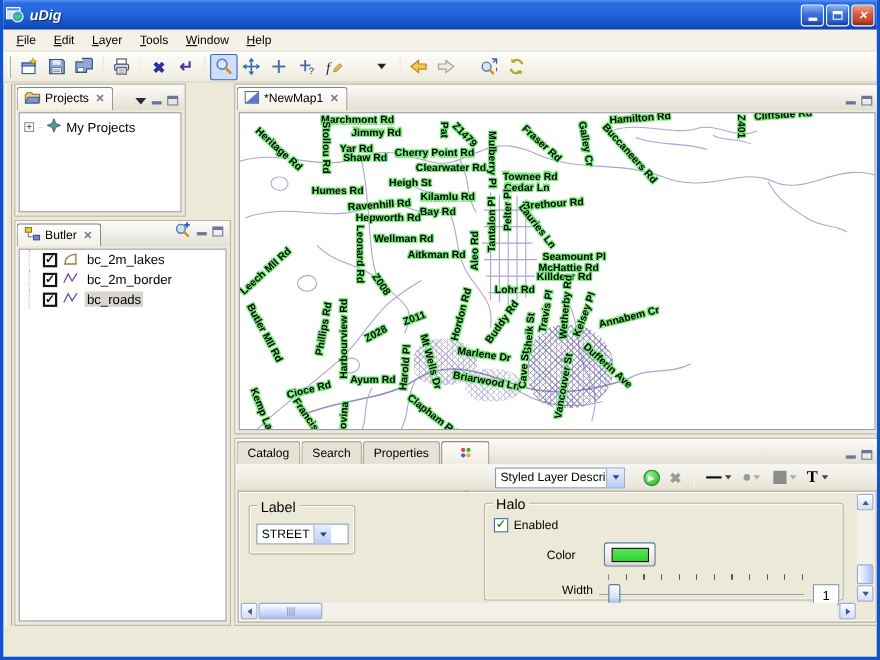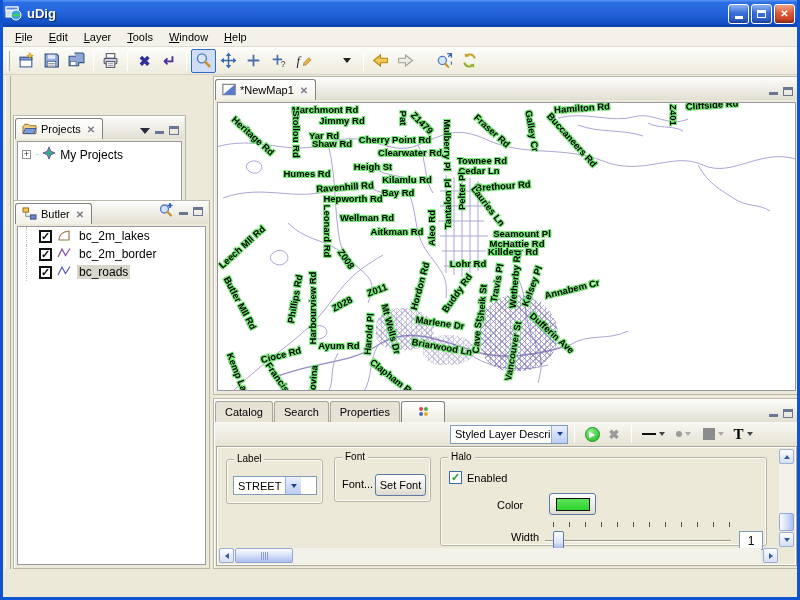--- a/index.html
+++ b/index.html
@@ -4,21 +4,21 @@
 <style>
   html,body{margin:0;padding:0;background:#555;}
   *{box-sizing:border-box;}
   #win{position:relative;width:800px;height:600px;background:#ece9d8;
        font-family:"Liberation Sans",sans-serif;font-size:11px;color:#000;
        border-left:3px solid #0f54d0;border-right:3px solid #0f54d0;border-bottom:3px solid #0f54d0;
        overflow:hidden;}
   
   .titlebar{position:absolute;left:-3px;top:0;width:800px;height:27px;
     background:linear-gradient(180deg,#5a95f2 0%,#2a6ee4 10%,#2565dc 45%,#1450c4 85%,#0c3fa8 100%);
-    display:flex;align-items:center;padding:0 5px;}
+    display:flex;align-items:center;padding:0 5px;font-style:italic;}
   .title-icon{width:17px;height:15px;position:relative;flex:0 0 auto;}
   .title-text{color:#fff;font-weight:bold;font-size:13px;margin-left:5px;flex:1;
     text-shadow:1px 1px 1px #0a2a66;}
   .wbtn{width:21px;height:20px;margin-left:2px;border:1px solid #fff;border-radius:3px;
     display:flex;align-items:center;justify-content:center;color:#fff;font-size:10px;font-weight:bold;
     background:linear-gradient(180deg,#8fb4f4,#3a6fd8 45%,#2a5ac8);box-shadow:inset 0 -2px 3px rgba(0,0,40,.35);}
   .wbtn.close{background:linear-gradient(180deg,#f0a58c,#de5a38 45%,#c23a1a);}
   .glyph-min{display:block;width:8px;height:3px;background:#fff;margin-top:8px;}
   .glyph-max{display:block;width:9px;height:8px;border:1px solid #fff;border-top:3px solid #fff;}
   
@@ -85,21 +85,21 @@
     display:flex;align-items:center;justify-content:center;color:#fff;font-size:8px;border:1px solid #149414;}
   .grey-x{color:#9a9a9a;font-weight:bold;font-size:13px;}
   .mini-dd{width:0;height:0;border-left:3px solid transparent;border-right:3px solid transparent;border-top:4px solid #444;margin-left:3px;}
   .mini-dd.dis{border-top-color:#aaa;}
   .line-swatch{width:14px;height:2px;background:#111;}
   .dot-swatch{width:6px;height:6px;border-radius:50%;background:#9a9a9a;}
   .fill-swatch{width:12px;height:12px;background:#8c8c8c;}
   .text-swatch{font-family:"Liberation Serif",serif;font-weight:bold;font-size:15px;line-height:1;}
   .style-content{position:absolute;left:3px;right:3px;top:48px;bottom:3px;background:#ece9d8;border:1px solid #fff;outline:1px solid #a9a695;}
   .group{position:absolute;border:1px solid #b6b3a4;border-radius:3px;box-shadow:inset 0 0 0 1px #fdfdf8;}
-  .group .legend{position:absolute;top:-7px;left:7px;background:#ece9d8;padding:0 3px;font-size:10px;}
+  .group .legend{position:absolute;top:-7px;left:7px;background:#ece9d8;padding:0 3px;font-size:13px;}
   .xpbtn{border:1px solid #5a7aa8;border-radius:3px;background:linear-gradient(180deg,#fefefe,#f0eee6 55%,#ddd9cc);
     display:flex;align-items:center;justify-content:center;font-size:11px;cursor:default;}
   .xpchk{width:13px;height:13px;border:1px solid #3a6ea5;background:#fff;font-size:11px;line-height:11px;text-align:center;color:#21a121;font-weight:bold;}
   .ticks{position:absolute;height:5px;background:repeating-linear-gradient(90deg,#555 0 1px,transparent 1px 16px);}
   .strack{position:absolute;height:2px;background:#9a9786;border-bottom:1px solid #fff;}
   .sthumb{position:absolute;width:11px;height:19px;background:linear-gradient(180deg,#fefefe,#d8e2f6 65%,#9ab2e4);
     border:1px solid #5a7aa8;border-radius:2px;}
   .valbox{position:absolute;width:24px;height:19px;background:#fff;border:1px solid #7f9db9;text-align:center;font-size:12px;line-height:18px;}
   
   .sbtn{position:absolute;background:linear-gradient(180deg,#fdfdfd,#d6def6);border:1px solid #9ab0d8;border-radius:2px;
@@ -255,21 +255,21 @@
           <path d="M13 6 A5.2 5.2 0 0 0 4 4.2" stroke="#c2a42e" stroke-width="1.8"></path>
           <path d="M3.2 1.2 L4.3 5 L8 4 Z" fill="#c2a42e"></path>
           <path d="M3 10 a5.2 5.2 0 0 0 9 1.8" stroke="#9ab02f" stroke-width="1.8"></path>
           <path d="M12.8 14.8 L11.7 11 L8 12 Z" fill="#9ab02f"></path>
         </svg>
       </span>
     </div>
 
   <div class="fastview"></div>
 
-  <div class="panel" style="left:10px;top:76px;width:173px;height:121px;margin-top:39px;">
+  <div class="panel" style="left:10px;top:76px;width:156px;height:121px;">
     <div class="tabrow">
       <div class="etab active">
         <span>
           <svg width="15" height="13" viewBox="0 0 16 14">
               <path d="M1 5 l2-2.5 h4 l1.5 1.5 H15 v8.5 H1z" fill="#f0d080" stroke="#8a6a20"></path>
               <path d="M1 12.5 L3.5 7 H15 l-2 5.5z" fill="#7a9ae0" stroke="#44568a"></path>
             </svg>
         </span>
         <span>Projects</span>
         <span class="tab-close">✕</span>
@@ -452,25 +452,20 @@
       <div class="group" style="left:8px;top:11px;width:97px;height:45px;">
         <span class="legend">Label</span>
         <span class="combo" style="position:absolute;left:6px;top:16px;width:84px;">
           <span class="val">STREET</span>
           <span class="cbtn">
               <span class="arr"></span>
             </span>
         </span>
       </div>
 
-      <div class="group" style="left:116px;top:9px;width:97px;height:45px;">
-        <span class="legend">Font</span>
-        <span style="position:absolute;left:7px;top:20px;">Font...</span>
-        <span class="xpbtn" style="position:absolute;left:40px;top:16px;width:51px;height:22px;">Set Font</span>
-      </div>
 
       <div class="group" style="left:222px;top:9px;width:327px;height:89px;">
         <span class="legend">Halo</span>
         <span style="position:absolute;left:8px;top:13px;display:flex;align-items:center;gap:5px;">
           <span class="xpchk">✓</span>
           <span>Enabled</span>
         </span>
         <span style="position:absolute;left:56px;top:41px;">Color</span>
         <span class="xpbtn" style="position:absolute;left:108px;top:35px;width:47px;height:22px;">
           <span id="haloswatch" style="display: block; width: 34px; height: 13px; border: 1px solid rgb(17, 17, 17); background: linear-gradient(rgb(90, 228, 90), rgb(46, 211, 46));"></span>

